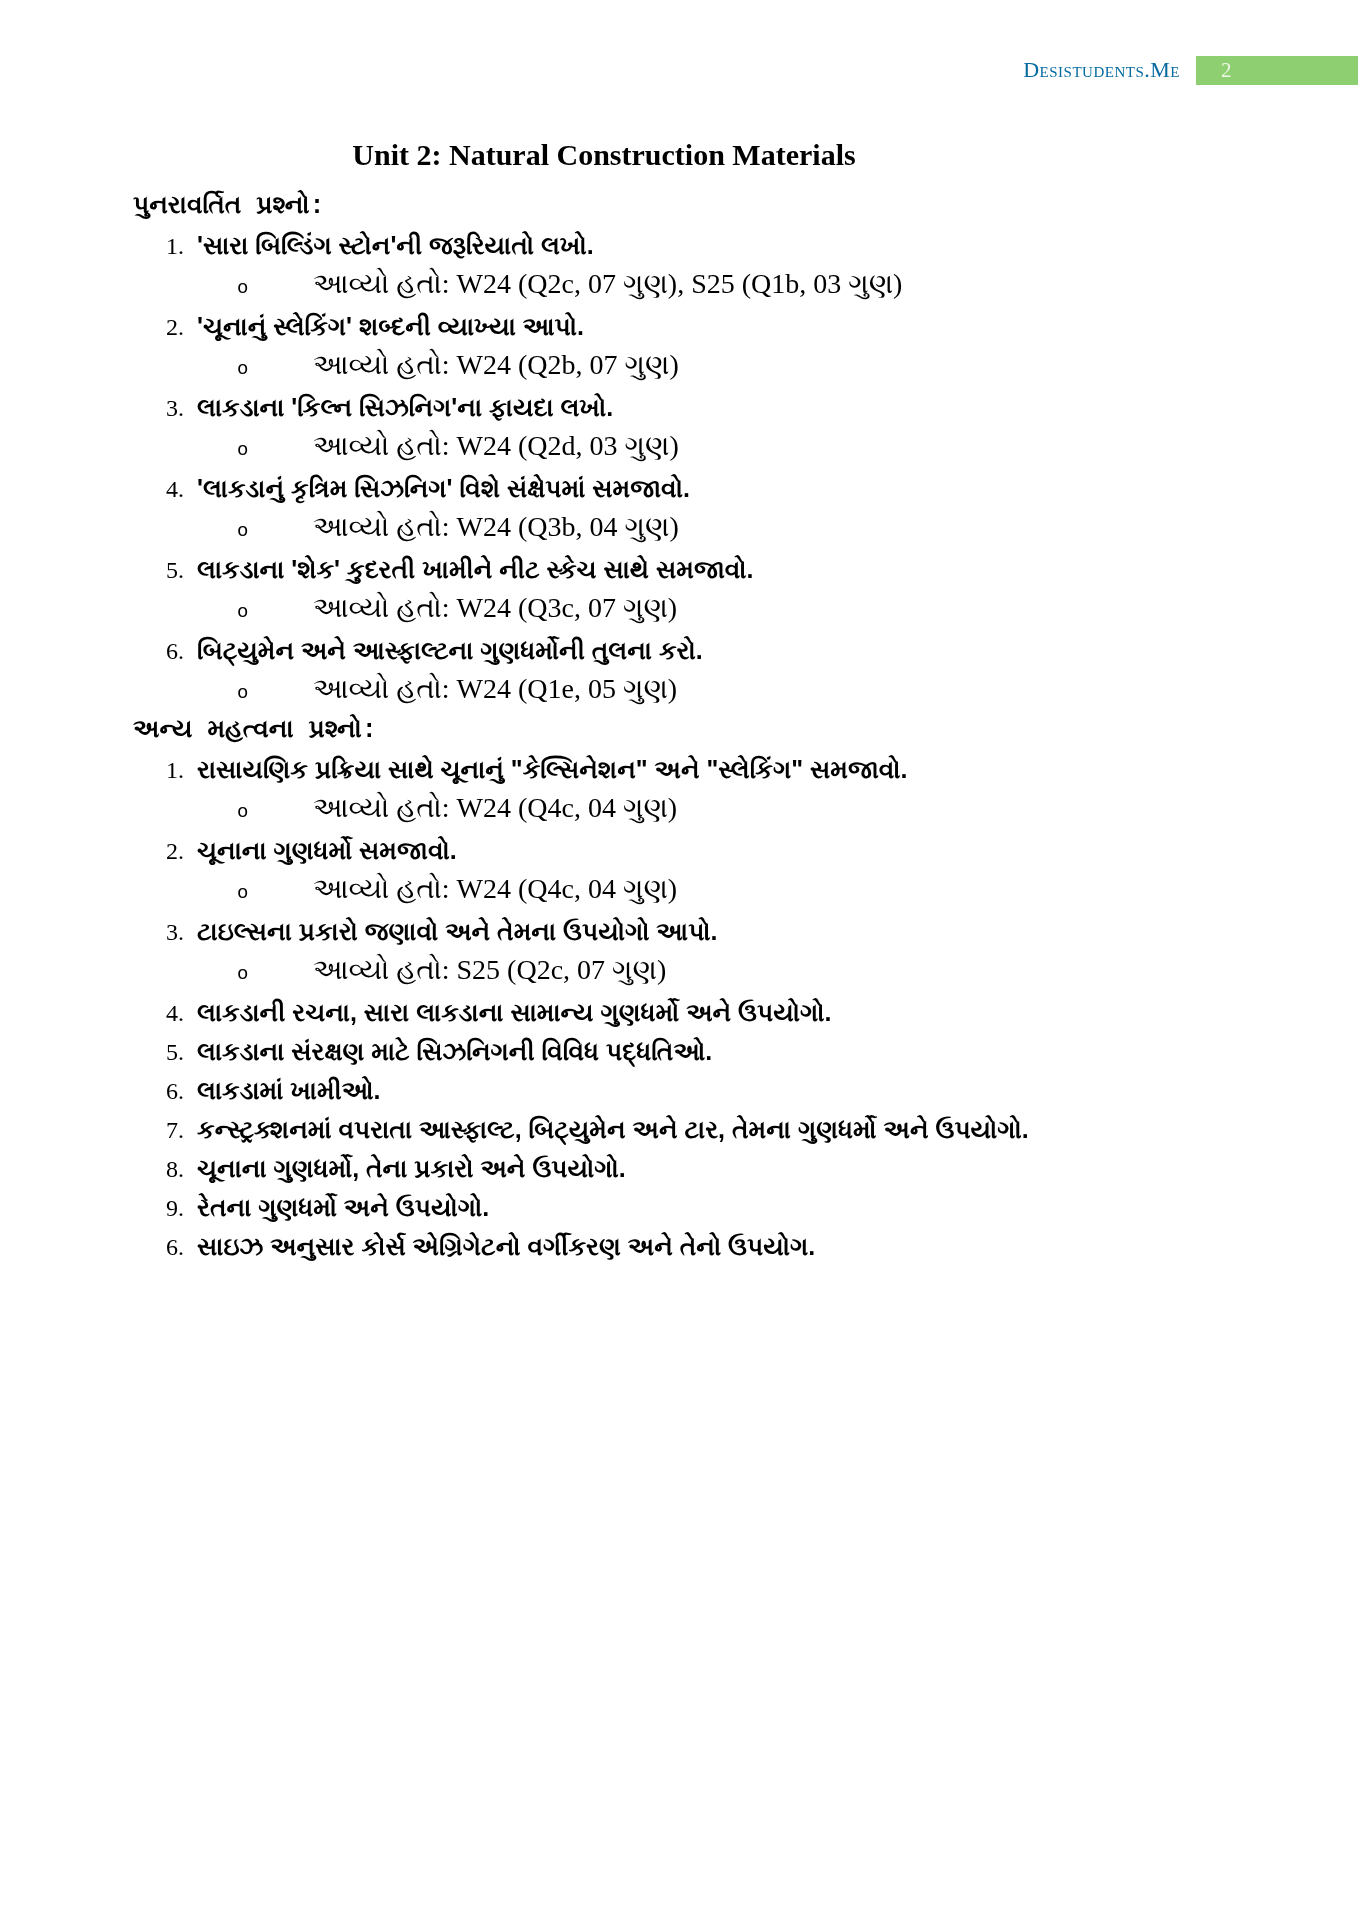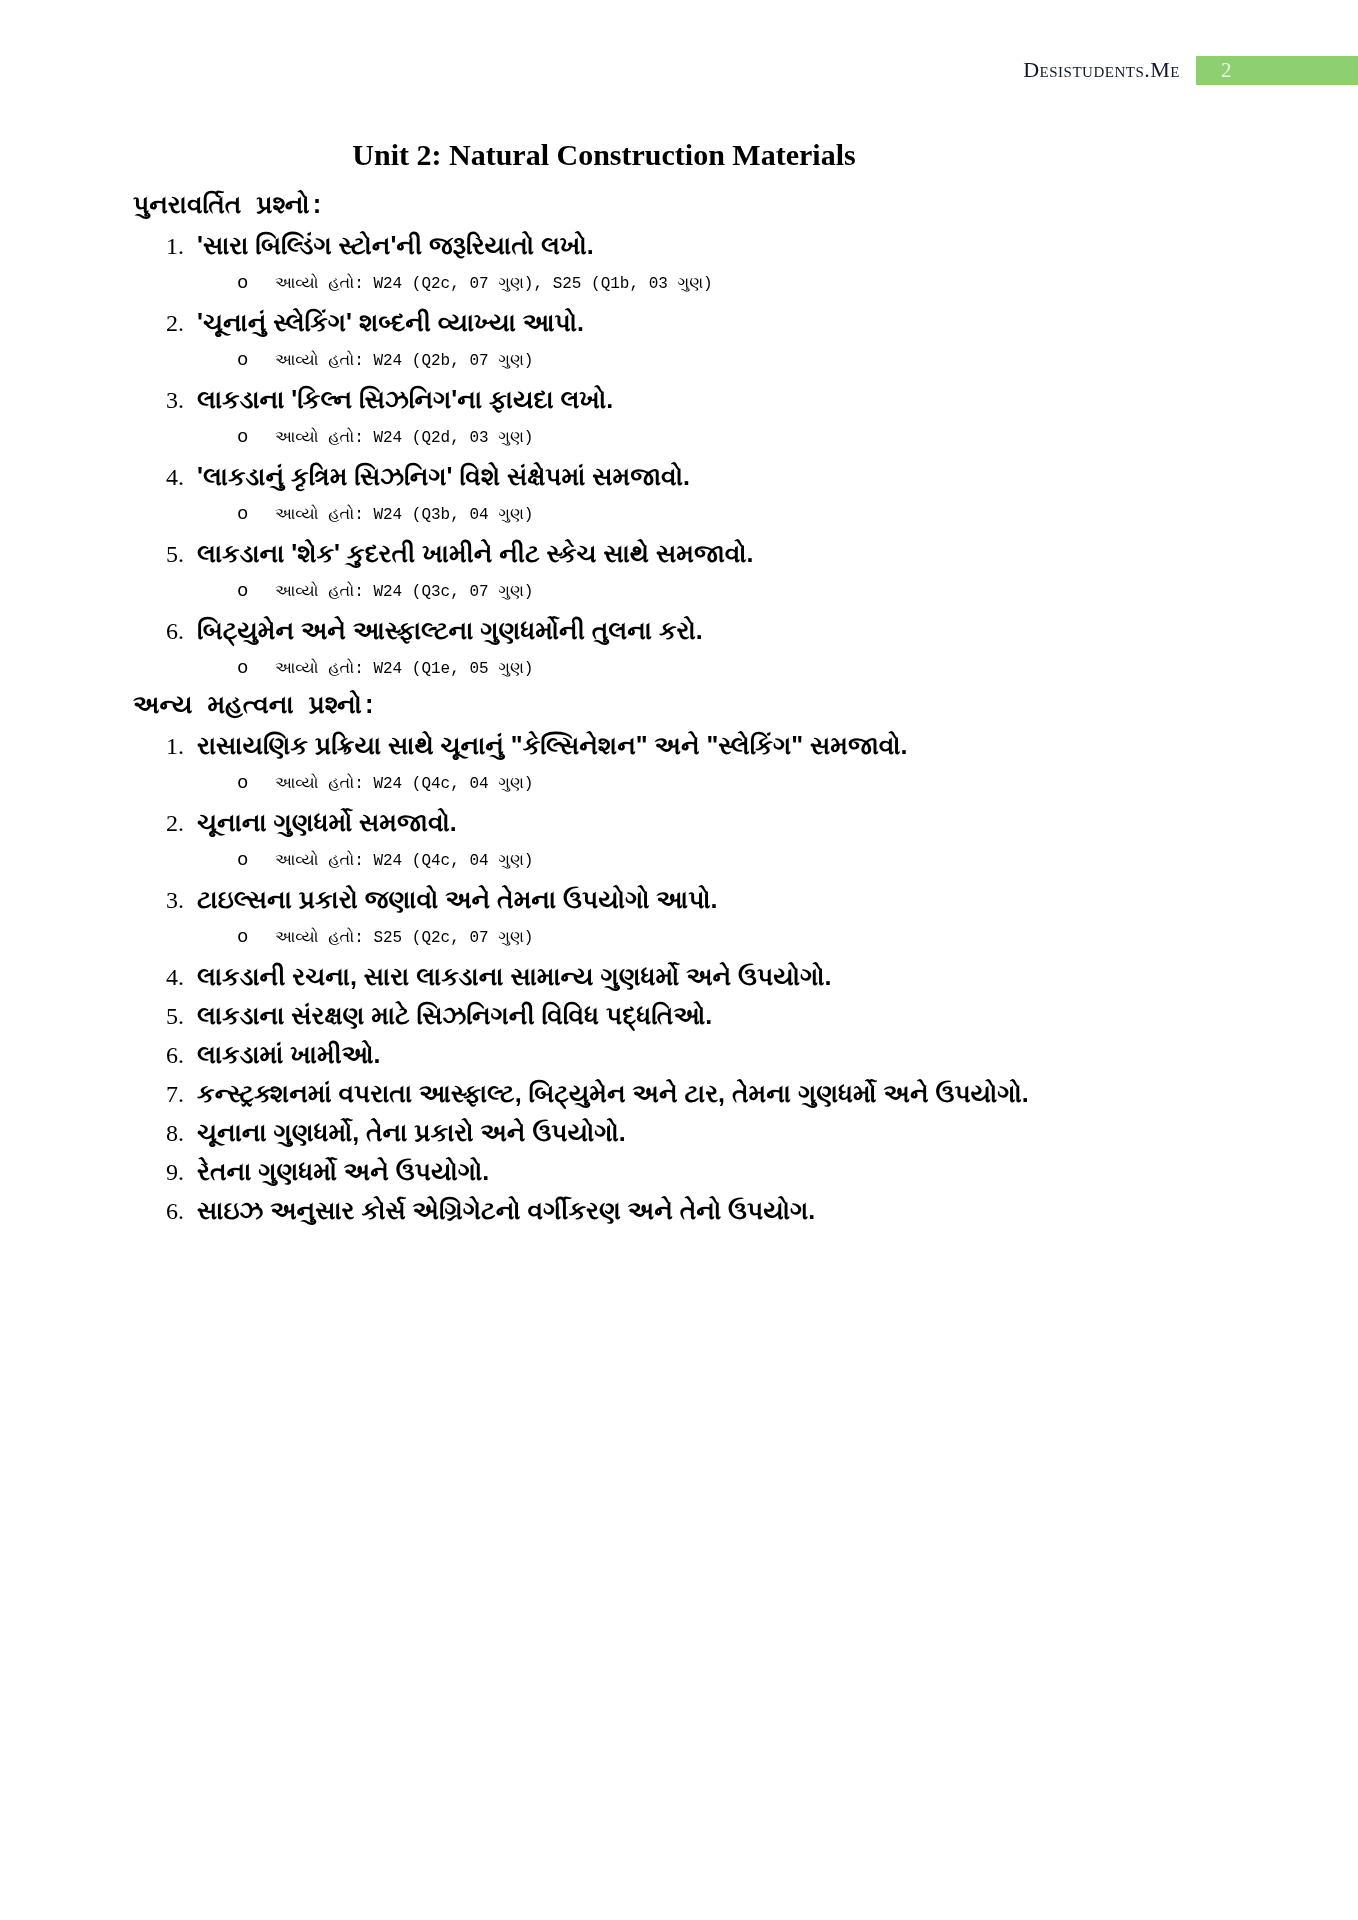--- a/index.html
+++ b/index.html
@@ -18,21 +18,21 @@
     left: 0;
     right: 0;
     height: 30px;
     display: flex;
     justify-content: flex-end;
     align-items: center;
   }
   .site-name {
     font-variant: small-caps;
     font-size: 22px;
-    color: #0f172a;
+    color: #0369a1;
     letter-spacing: 0.5px;
     line-height: 30px;
   }
   .page-badge {
     width: 162px;
     height: 29px;
     background: #8ed071;
     margin-left: 16px;
     color: #edf7e6;
     font-size: 21px;
@@ -91,22 +91,23 @@
     font-size: 24px;
   }
   .sub-marker {
     margin-left: 104px;
     width: 38px;
     flex-shrink: 0;
     font-size: 19px;
     font-family: "Liberation Mono", monospace;
   }
   .sub-text {
-    font-family: Liberation Mono, monospace;
-    font-size: 16px;
+    font-family: Liberation Serif, serif;
+    font-size: 28px;
+    margin-left: 38px;
   }
 </style>
 </head>
 <body>
 
 <div class="header-row">
   <span class="site-name">Desistudents.Me</span>
   <div class="page-badge">
     <span>2</span>
   </div>

